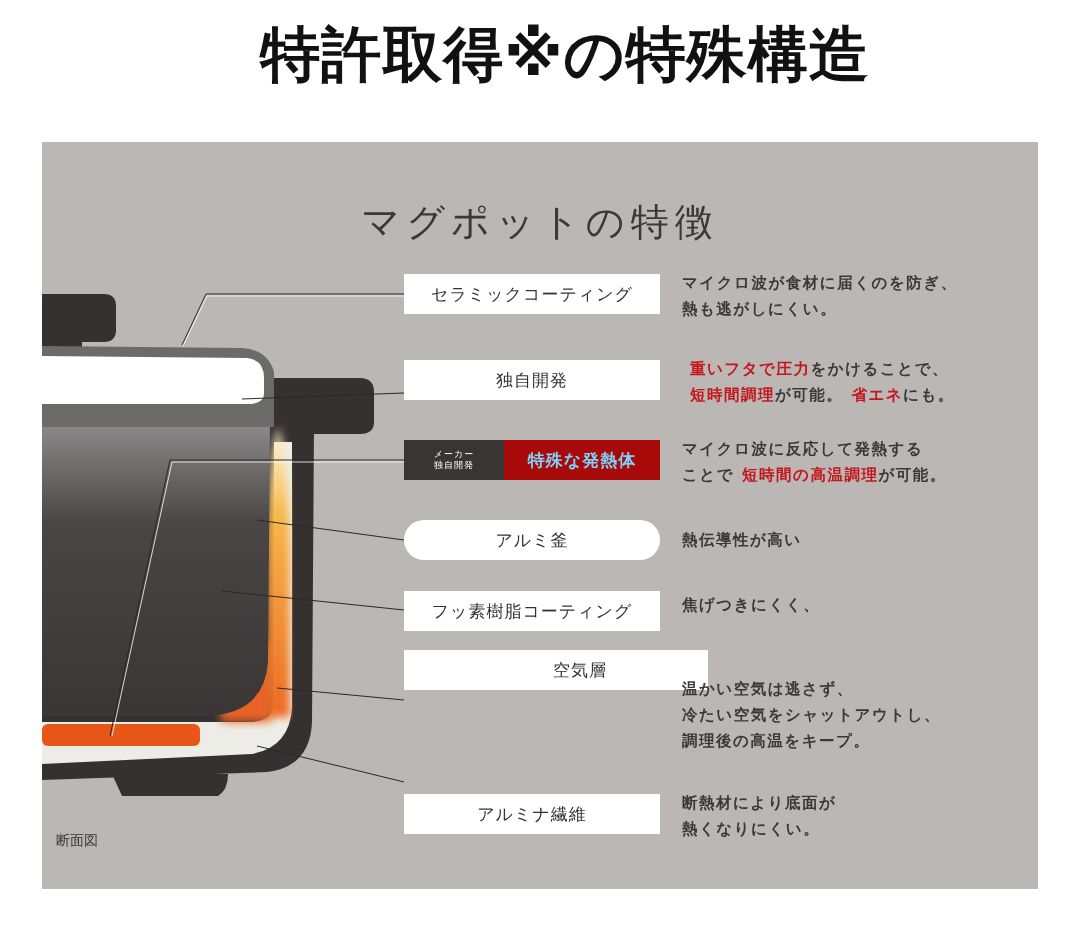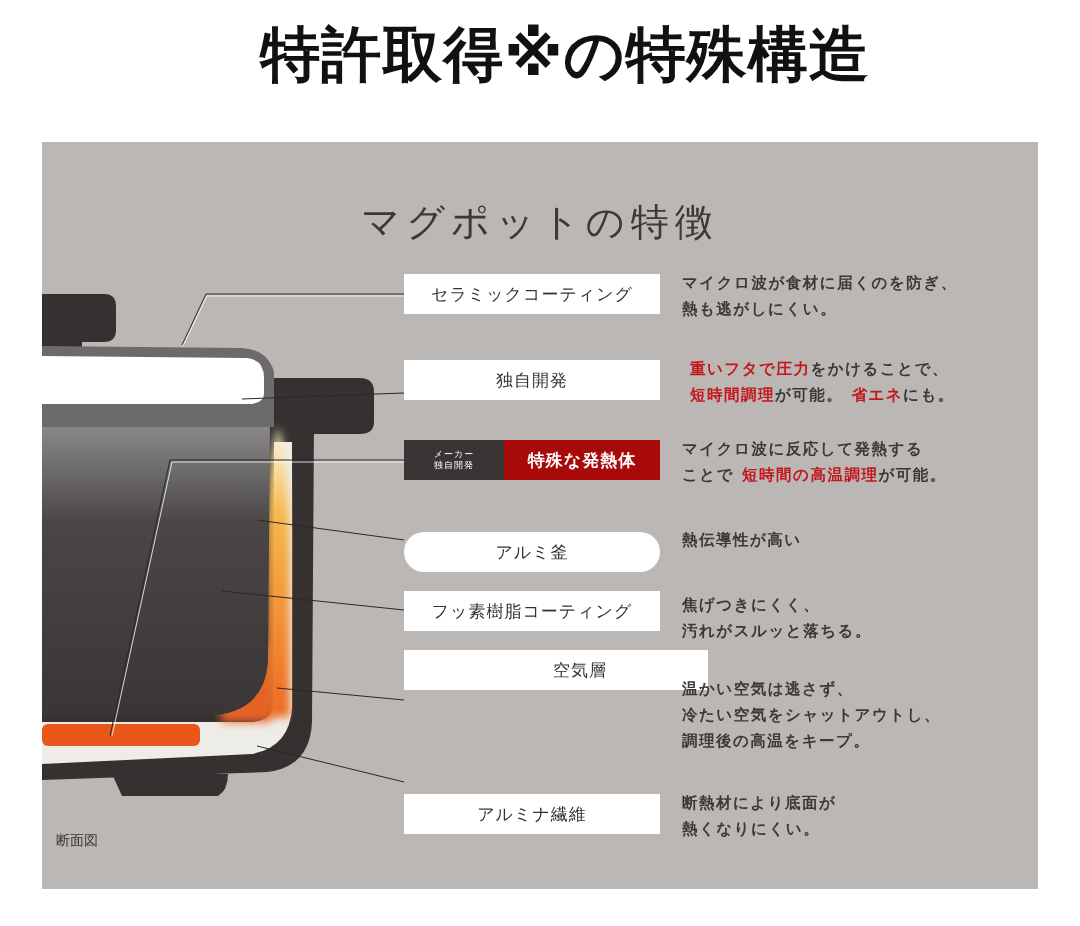--- a/index.html
+++ b/index.html
@@ -12,21 +12,21 @@
   .panel-title { position: absolute; left: 0; top: 52px; width: 996px; text-align: center;
          font-size: 38px; color: #3b3838; letter-spacing: 6px; line-height: 56px; }
   .diagram { position: absolute; left: 0; top: 0; }
   .label-box { position: absolute; left: 362px; width: 256px; height: 40px; background: #fff;
          display: flex; align-items: center; justify-content: center;
          font-size: 17px; color: #333; letter-spacing: 1px; }
   .label-box.special { background: transparent; padding: 0; justify-content: flex-start; }
   .maker-tag { width: 100px; height: 40px; background: #3a3535; color: #fff;
          display: flex; flex-direction: column; align-items: center; justify-content: center;
          font-size: 9px; line-height: 11px; }
-  .special-name { width: 156px; height: 40px; background: #a80a0a; color: #ffffff;
+  .special-name { width: 156px; height: 40px; background: #a80a0a; color: #7dd3fc;
          display: flex; align-items: center; justify-content: center;
          font-size: 17px; font-weight: bold; letter-spacing: 1px; }
   .desc { position: absolute; left: 640px; width: 340px; font-size: 15.5px; color: #3b3838;
          line-height: 26px; letter-spacing: 1.5px; font-weight: bold; }
   .desc .red { color: #c4161c; margin-left: 8px; }
   .desc-line { display: block; white-space: nowrap; }
   .caption { position: absolute; left: 14px; top: 690px; font-size: 14px; color: #3b3838; }
 </style>
 </head>
 <body>
@@ -90,21 +90,21 @@
 
   <div class="label-box" style="top:132px;">セラミックコーティング</div>
   <div class="label-box" style="top:218px;">独自開発</div>
   <div class="label-box special" style="top:298px;">
     <div class="maker-tag">
       <span>メーカー</span>
       <span>独自開発</span>
     </div>
     <div class="special-name">特殊な発熱体</div>
   </div>
-  <div class="label-box" style="top:390px;border-radius:20px;">アルミ釜</div>
+  <div class="label-box" style="top:378px;border-radius:20px;">アルミ釜</div>
   <div class="label-box" style="top:449px;">フッ素樹脂コーティング</div>
   <div class="label-box" style="top:508px;padding-left:48px;">空気層</div>
   <div class="label-box" style="top:652px;">アルミナ繊維</div>
 
   <div class="desc" style="top:128px;">
       <span class="desc-line"><span>マイクロ波が食材に届くのを防ぎ、</span></span>
       <span class="desc-line"><span>熱も逃がしにくい。</span></span>
     </div>
   <div class="desc" style="top:214px;">
       <span class="desc-line"><span class="red">重いフタで圧力</span><span>をかけることで、</span></span>
@@ -112,21 +112,20 @@
     </div>
   <div class="desc" style="top:294px;">
       <span class="desc-line"><span>マイクロ波に反応して発熱する</span></span>
       <span class="desc-line"><span>ことで</span><span class="red">短時間の高温調理</span><span>が可能。</span></span>
     </div>
   <div class="desc" style="top:385px;">
       <span class="desc-line"><span>熱伝導性が高い</span></span>
     </div>
   <div class="desc" style="top:450px;">
       <span class="desc-line"><span>焦げつきにくく、</span></span>
-      <span class="desc-line"><span>汚れがスルッと落ちる。</span></span>
     </div>
   <div class="desc" style="top:534px;">
       <span class="desc-line"><span>温かい空気は逃さず、</span></span>
       <span class="desc-line"><span>冷たい空気をシャットアウトし、</span></span>
       <span class="desc-line"><span>調理後の高温をキープ。</span></span>
     </div>
   <div class="desc" style="top:648px;">
       <span class="desc-line"><span>断熱材により底面が</span></span>
       <span class="desc-line"><span>熱くなりにくい。</span></span>
     </div>

